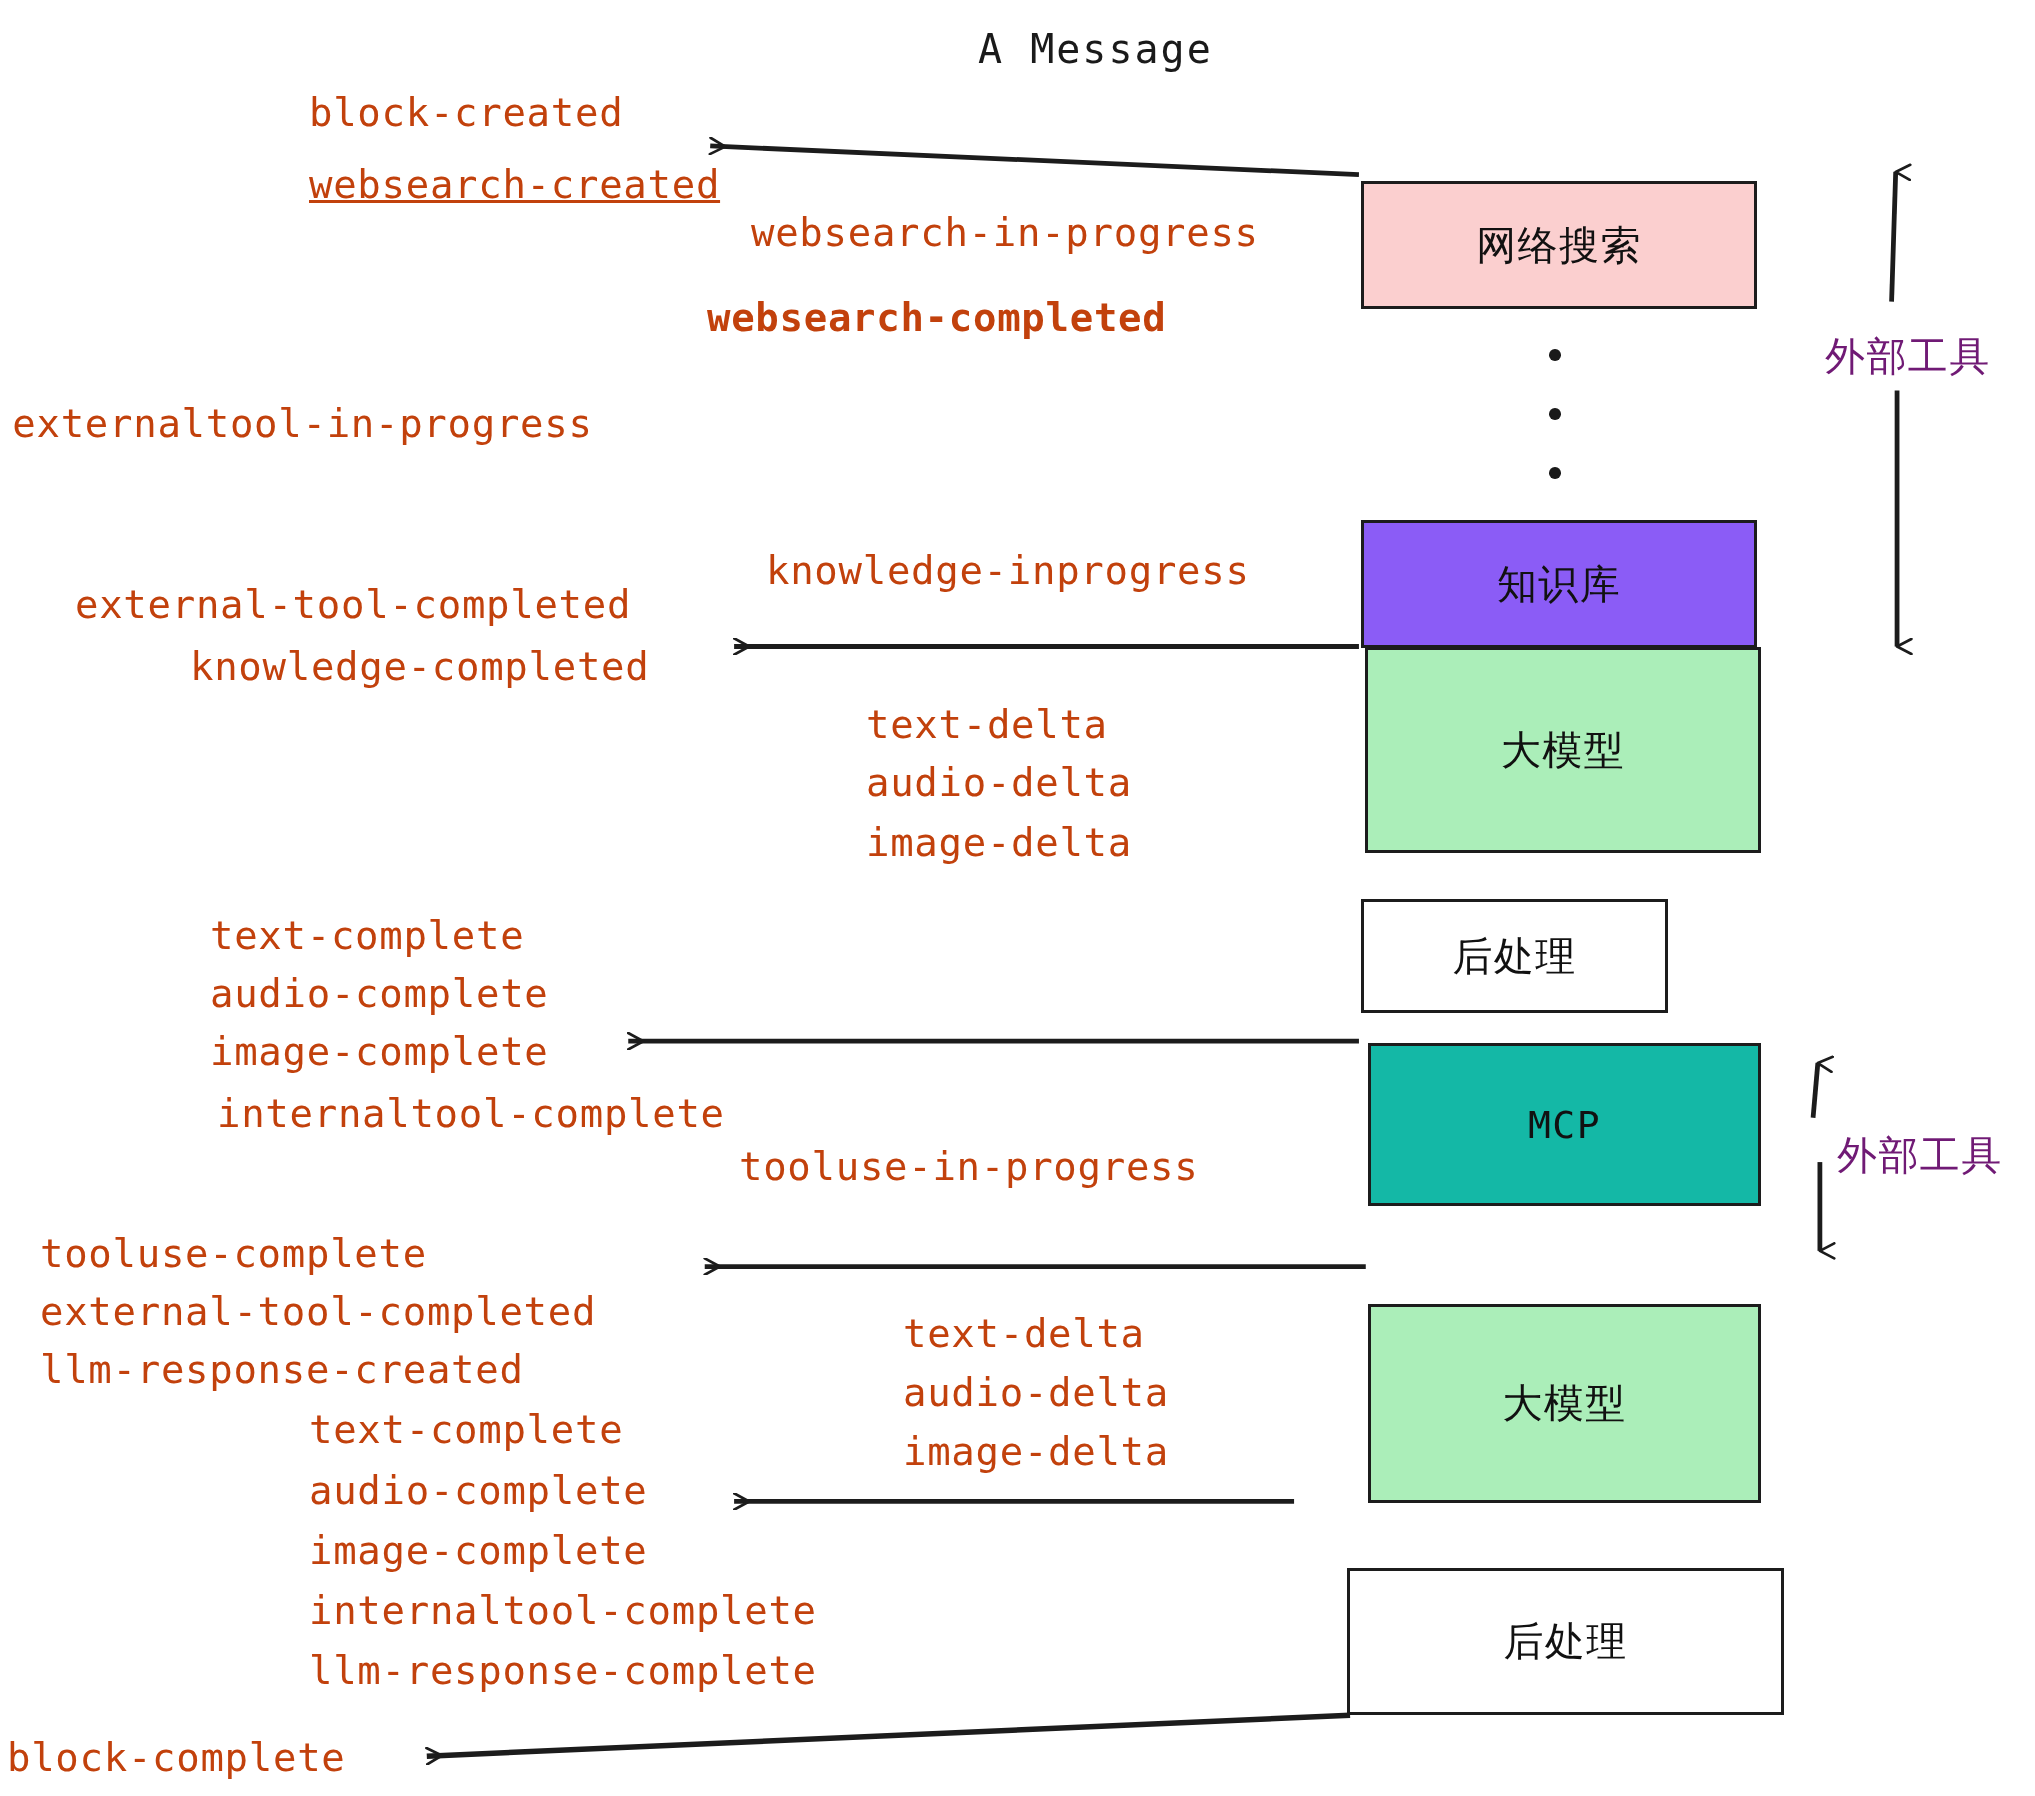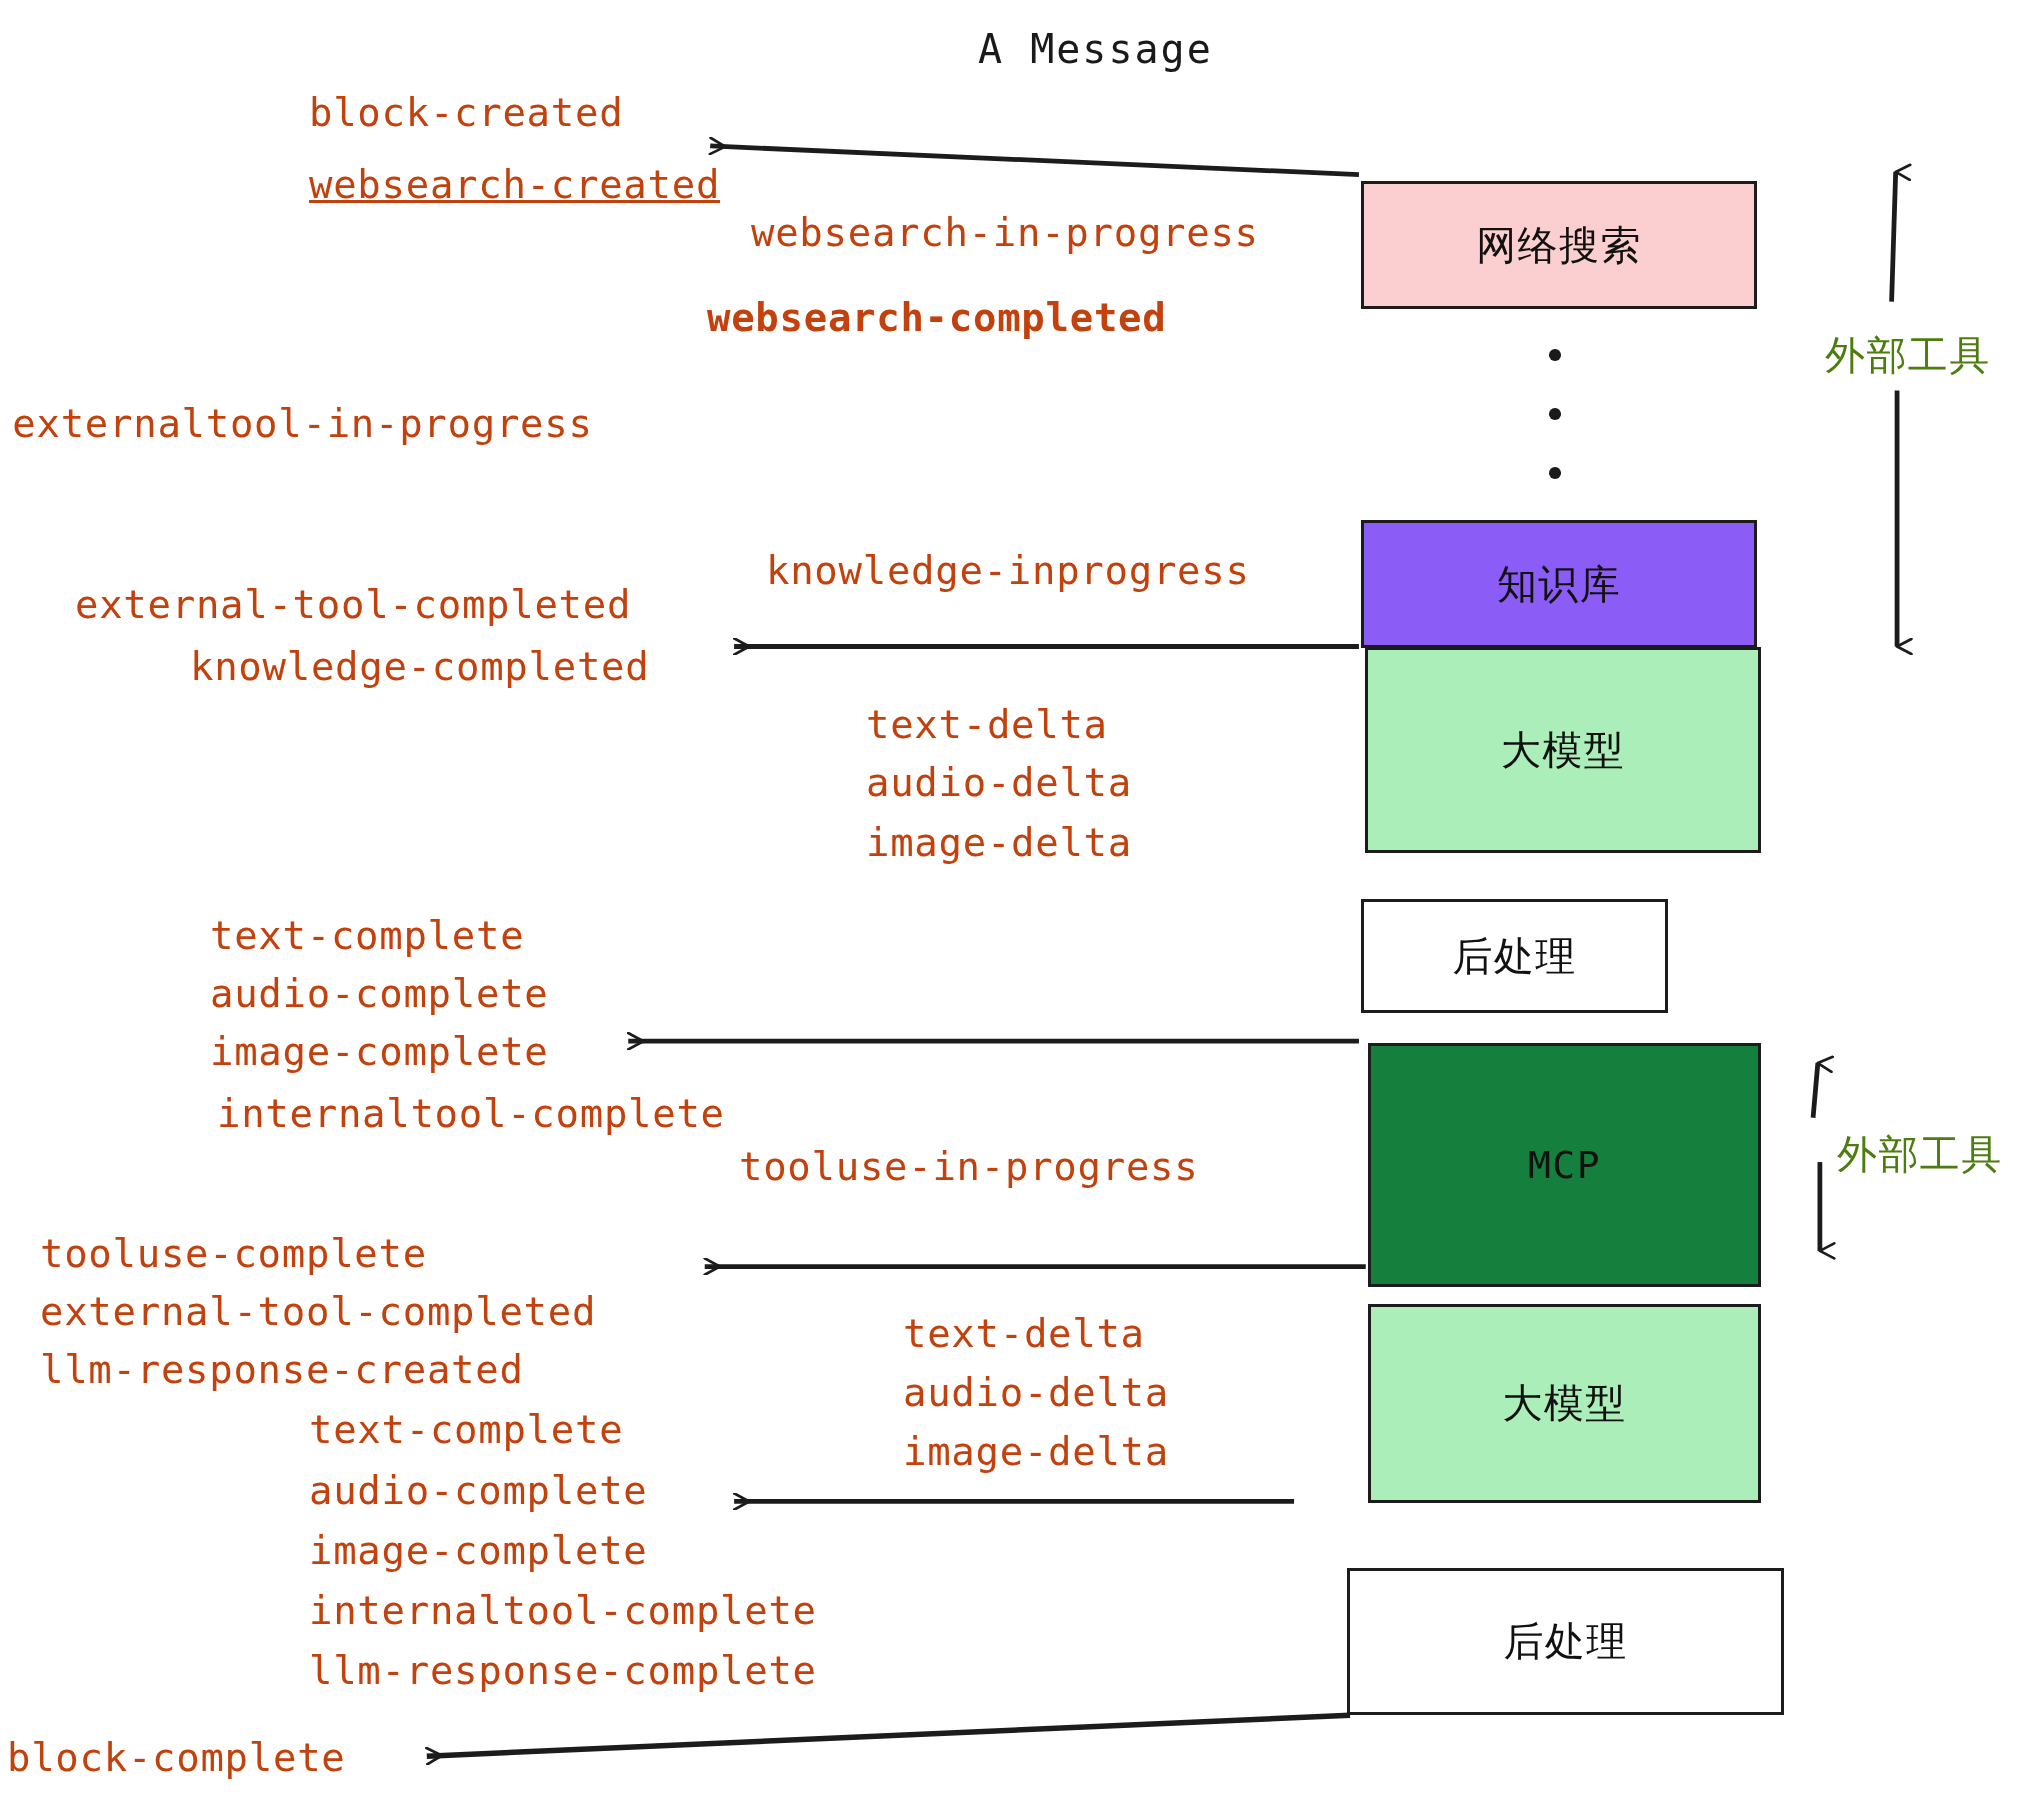--- a/index.html
+++ b/index.html
@@ -47,23 +47,23 @@
     letter-spacing: 1.4px;
   }
   .box.mcp-box {
     font-family: "DejaVu Sans Mono", "Liberation Mono", monospace;
     font-size: 38px;
     letter-spacing: 1.4px;
   }
   .side-label {
     position: absolute;
     white-space: nowrap;
-    font-family: Liberation Serif, serif;
+    font-family: Liberation Sans, sans-serif;
     font-size: 40px;
-    color: #4d7c0f;
+    color: #701a75;
     letter-spacing: 1.4px;
     line-height: 1;
   }
   .dots {
     position: absolute;
     display: flex;
     flex-direction: column;
     align-items: center;
     justify-content: space-between;
   }
@@ -96,21 +96,21 @@
       </div>
       <div class="box" style="left: 1361px; top: 512px; width: 396px; height: 128px; background: #8b5cf6;">
         <span>知识库</span>
       </div>
       <div class="box" style="left: 1365px; top: 639px; width: 396px; height: 206px; background: rgb(171, 238, 185);">
         <span>大模型</span>
       </div>
       <div class="box" style="left: 1361px; top: 891px; width: 307px; height: 114px; background: rgb(255, 255, 255);">
         <span>后处理</span>
       </div>
-      <div class="box mcp-box" style="left: 1368px; top: 1035px; width: 393px; height: 244px; background: #15803d;">
+      <div class="box mcp-box" style="left: 1368px; top: 1035px; width: 393px; height: 163px; background: #14b8a6;">
         <span>MCP</span>
       </div>
       <div class="box" style="left: 1368px; top: 1296px; width: 393px; height: 199px; background: rgb(171, 238, 185);">
         <span>大模型</span>
       </div>
       <div class="box" style="left: 1347px; top: 1560px; width: 437px; height: 147px; background: rgb(255, 255, 255);">
         <span>后处理</span>
       </div>
     </div>
 

